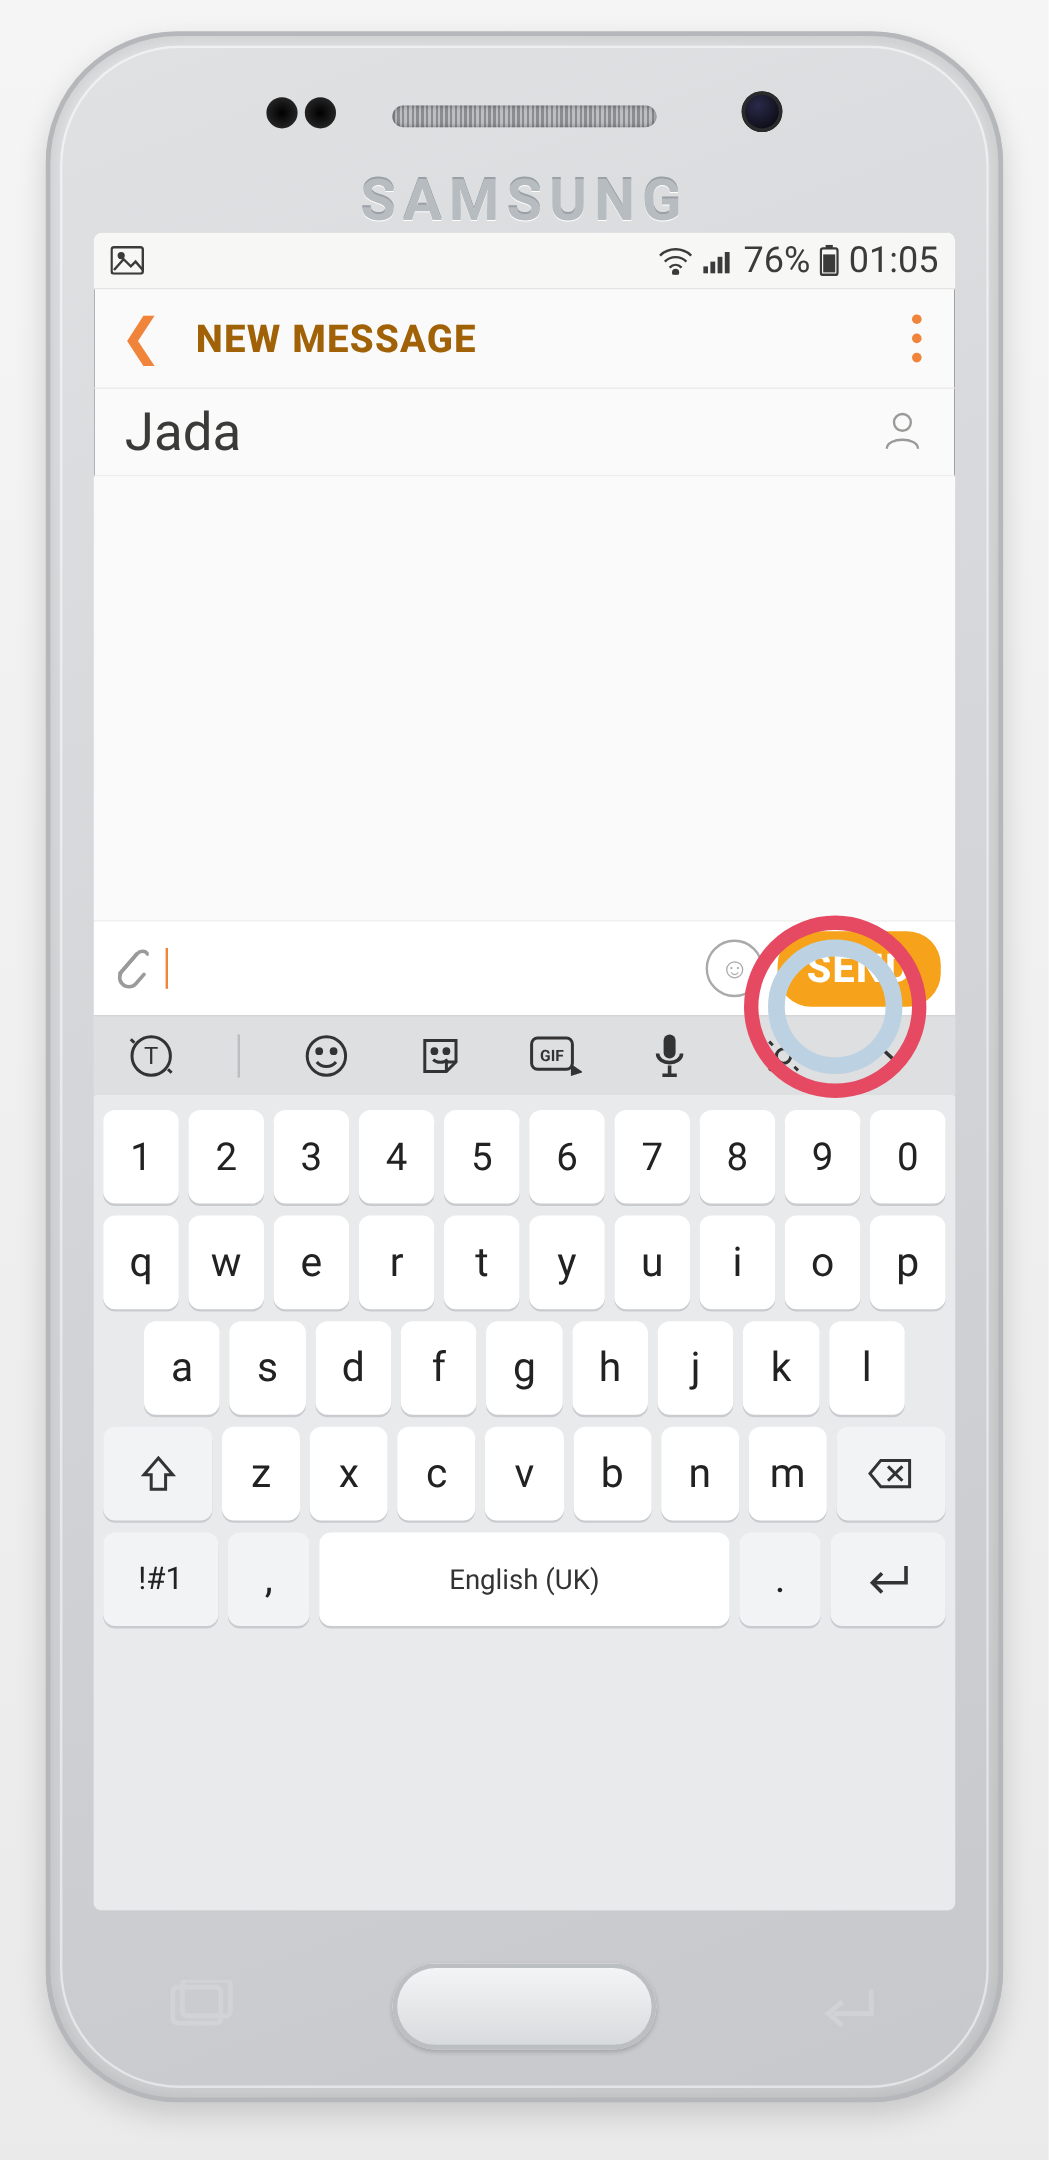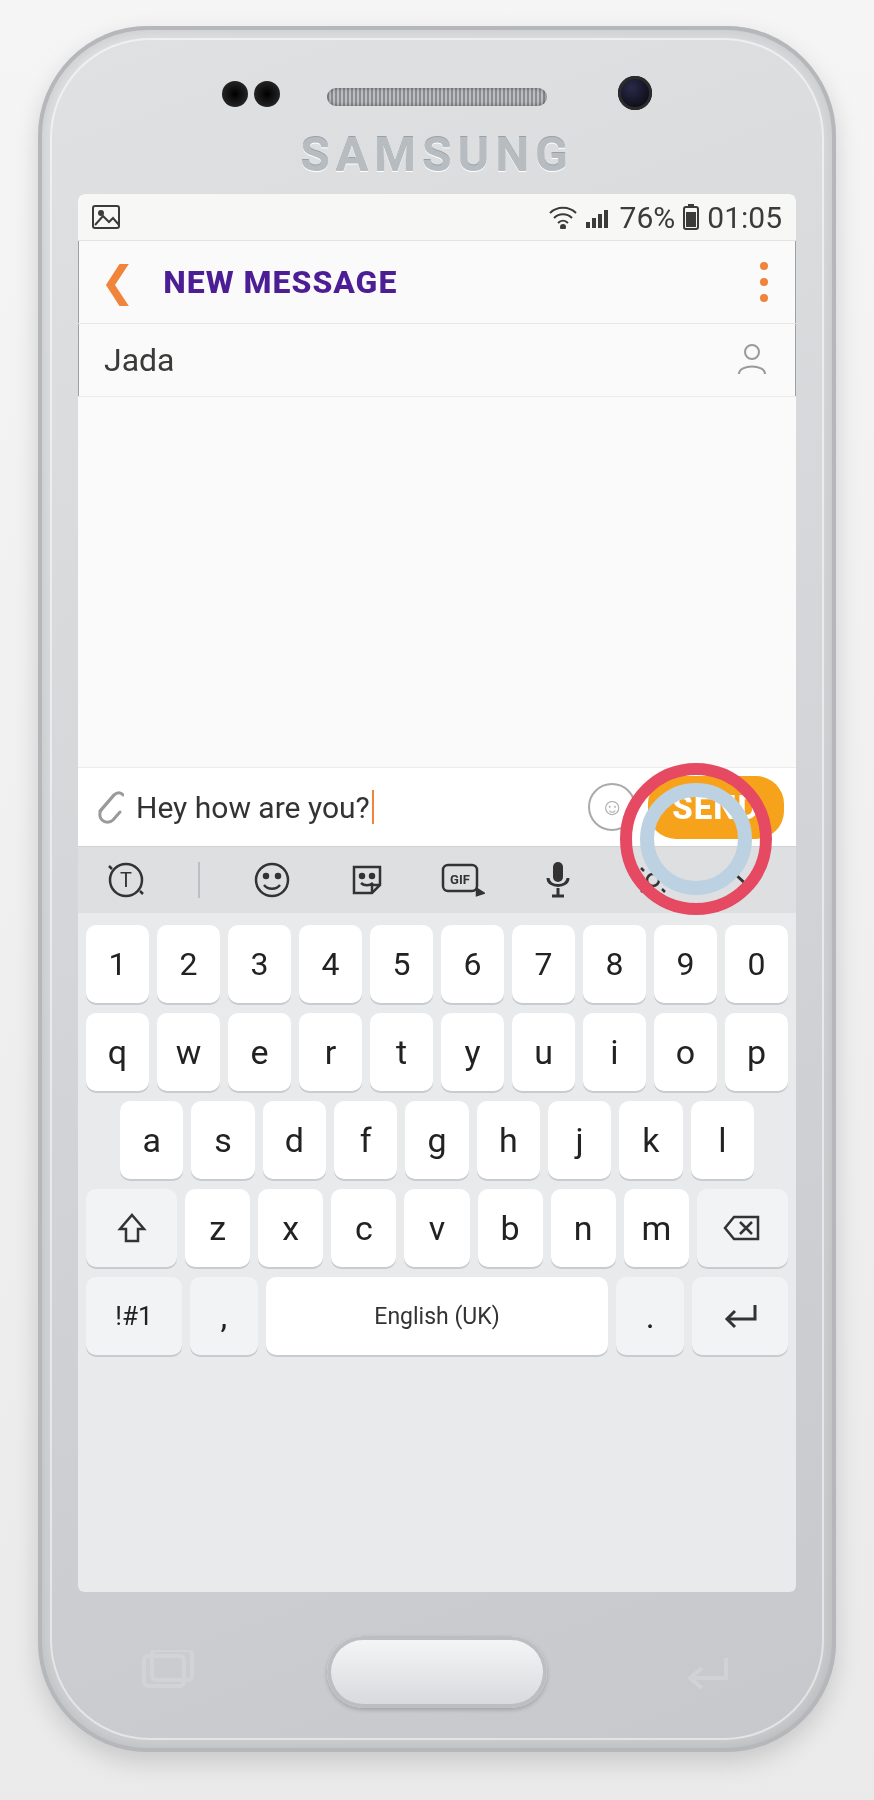--- a/index.html
+++ b/index.html
@@ -4,39 +4,39 @@
 <style>
   html,body{margin:0;padding:0;background:#fff;font-family:-apple-system,BlinkMacSystemFont,"Segoe UI",Roboto,Arial,sans-serif;}
   .stage{width:874px;height:1800px;position:relative;background:linear-gradient(#f5f5f5,#eaeaea);}
   .phone{position:absolute;left:38px;top:26px;width:798px;height:1726px;border-radius:110px;background:linear-gradient(145deg,#e6e7e8,#cfd1d3);box-shadow:inset 0 0 0 4px #b5b7ba, inset 0 0 30px rgba(0,0,0,.2),0 10px 24px rgba(0,0,0,.15);}
   .phone::before{content:"";position:absolute;inset:12px;border-radius:100px;background:linear-gradient(160deg,#dfe1e3,#c6c8cb);box-shadow:inset 0 0 0 2px rgba(255,255,255,.5);}
   .speaker{position:absolute;left:50%;top:62px;transform:translateX(-50%);width:220px;height:18px;border-radius:10px;background:repeating-linear-gradient(90deg,#8a8c8f 0 2px,#bcbfc2 2px 4px);box-shadow:inset 0 0 4px rgba(0,0,0,.4);}
   .dotL1,.dotL2,.cam{position:absolute;top:55px;border-radius:50%;background:radial-gradient(#000,#333);} 
   .dotL1{left:184px;width:26px;height:26px;}
   .dotL2{left:216px;width:26px;height:26px;}
   .cam{right:184px;width:34px;height:34px;top:50px;background:radial-gradient(circle at 40% 35%,#2a2a4a,#000);box-shadow:0 0 0 3px #2b2b2b inset;}
-  .brand{position:absolute;left:0;right:0;top:100px;text-align:center;font-size:48px;letter-spacing:6px;color:#b7bcc1;font-weight:700;text-shadow:0 1px 0 #fff,0 -1px 0 #9aa0a6;}
+  .brand{position:absolute;left:0;right:0;top:112px;text-align:center;font-size:48px;letter-spacing:6px;color:#b7bcc1;font-weight:700;text-shadow:0 1px 0 #fff,0 -1px 0 #9aa0a6;}
   .screen{position:absolute;left:40px;right:40px;top:168px;bottom:160px;border-radius:6px;background:#fafafa;overflow:hidden;box-shadow:inset 0 0 0 1px #9ea1a4;}
   .navBtns{position:absolute;left:0;right:0;bottom:40px;height:80px;display:flex;align-items:center;justify-content:space-between;padding:0 100px;box-sizing:border-box;}
   .homeBtn{width:220px;height:72px;border-radius:36px;background:linear-gradient(#f5f6f7,#d6d9db);box-shadow:inset 0 0 0 4px #bcbfc2,0 2px 4px rgba(0,0,0,.2);}
   .softIcon{width:60px;height:44px;opacity:.5;}
   
   .status{height:46px;background:#f7f7f5;border-bottom:1px solid #e4e4e2;display:flex;align-items:center;justify-content:space-between;padding:0 14px;color:#3b3b3b;font-size:30px;}
   .status .right{display:flex;align-items:center;gap:8px;}
   .status svg{display:block;}
   
   .appHeader{height:82px;display:flex;align-items:center;justify-content:space-between;padding:0 22px;border-bottom:1px solid #e6e6e4;}
   .appHeader .left{display:flex;align-items:center;gap:28px;}
   .backArr{color:#f0843b;font-size:42px;line-height:1;}
-  .hTitle{font-size:32px;font-weight:800;letter-spacing:1px;color:#4c1d95;}
+  .hTitle{font-size:32px;font-weight:800;letter-spacing:1px;color:#a16207;}
   .dots{display:flex;flex-direction:column;gap:8px;padding:6px;}
   .dots span{width:8px;height:8px;background:#f0843b;border-radius:50%;}
   
   .recipRow{height:72px;border-bottom:1px solid #ececea;display:flex;align-items:center;justify-content:space-between;padding:0 26px;}
-  .recipRow .name{font-size:32px;color:#3a3a38;}
+  .recipRow .name{font-size:44px;color:#3a3a38;}
   
   .conv{height:370px;background:#fafafa;border-bottom:1px solid #ececea;}
   
   .inputRow{height:78px;display:flex;align-items:center;padding:0 12px;gap:12px;background:#fff;}
   .msgText{flex:1;font-size:30px;color:#333;display:flex;align-items:center;}
   .cursor{display:inline-block;width:2px;height:34px;background:#f0843b;margin-left:2px;}
   .emojiCircle{width:44px;height:44px;border-radius:50%;border:2px solid #aaa;display:flex;align-items:center;justify-content:center;color:#aaa;font-size:24px;}
   .sendPill{background:#f6a21a;color:#fff;font-weight:800;font-size:33px;letter-spacing:1px;padding:12px 24px;border-radius:28px;}
   .highlight{position:absolute;width:152px;height:152px;border-radius:50%;border:12px solid #e64a63;box-sizing:border-box;right:24px;top:569px;pointer-events:none;}
   .highlight::after{content:"";position:absolute;inset:8px;border-radius:50%;border:14px solid #bcd2e2;}
@@ -129,21 +129,20 @@
         <div class="conv"></div>
 
         <div class="inputRow">
           <span>
             <svg width="34" height="40" viewBox="0 0 34 40" fill="none" stroke="#9a9a98" stroke-width="3">
                 <path d="M24 10 L12 24 C9 27 9 32 12 35 C15 38 20 38 23 35 L30 27" stroke-linecap="round"></path>
                 <path d="M10 26 L24 10 C27 7 31 7 33 10" stroke-linecap="round"></path>
               </svg>
           </span>
           <div class="msgText">
-            <span>Hey how are you?</span>
               <span class="cursor"></span>
           </div>
           <div class="emojiCircle">☺</div>
           <div class="sendPill">SEND</div>
         </div>
 
         <div class="kbToolbar">
           <span class="tItem">
               <svg width="40" height="40" viewBox="0 0 40 40" fill="none" stroke="#333" stroke-width="2.5">
                 <circle cx="20" cy="20" r="16"></circle>

